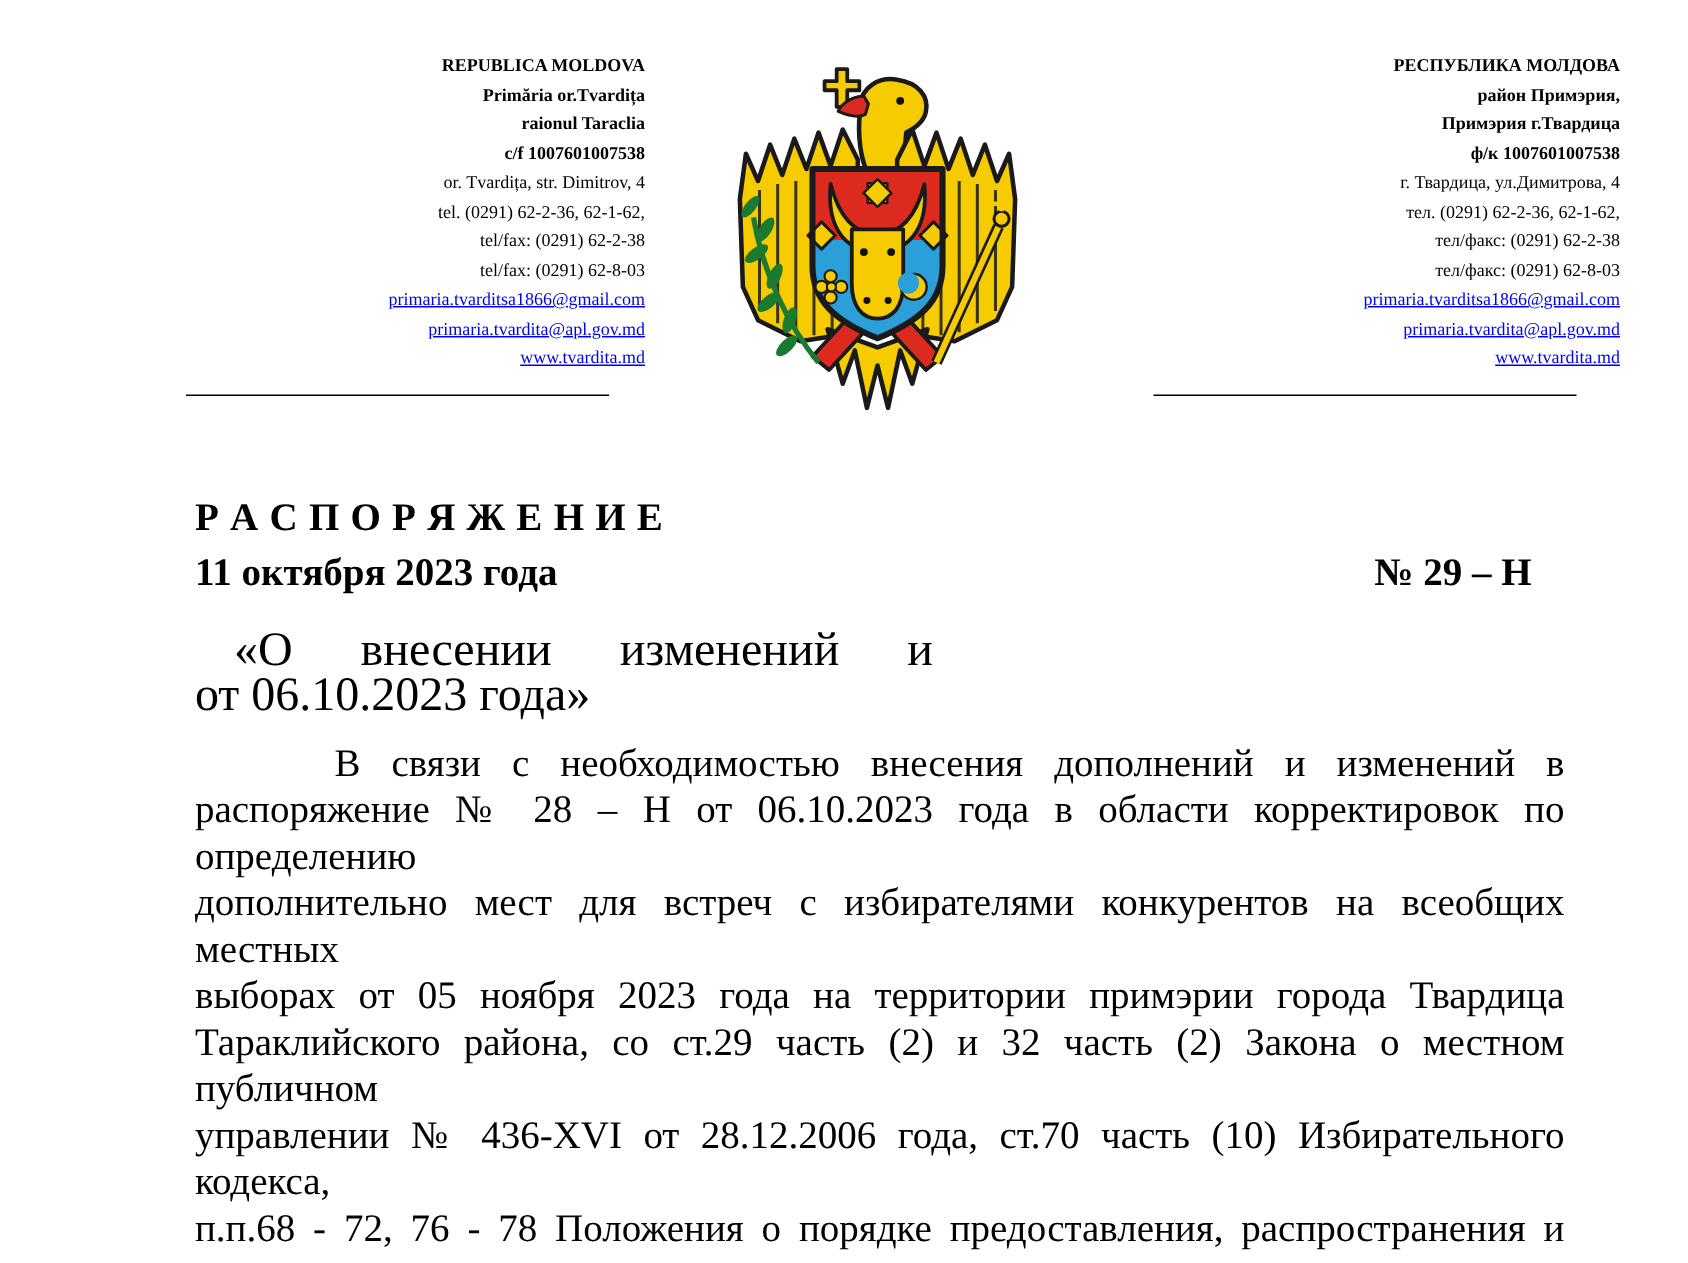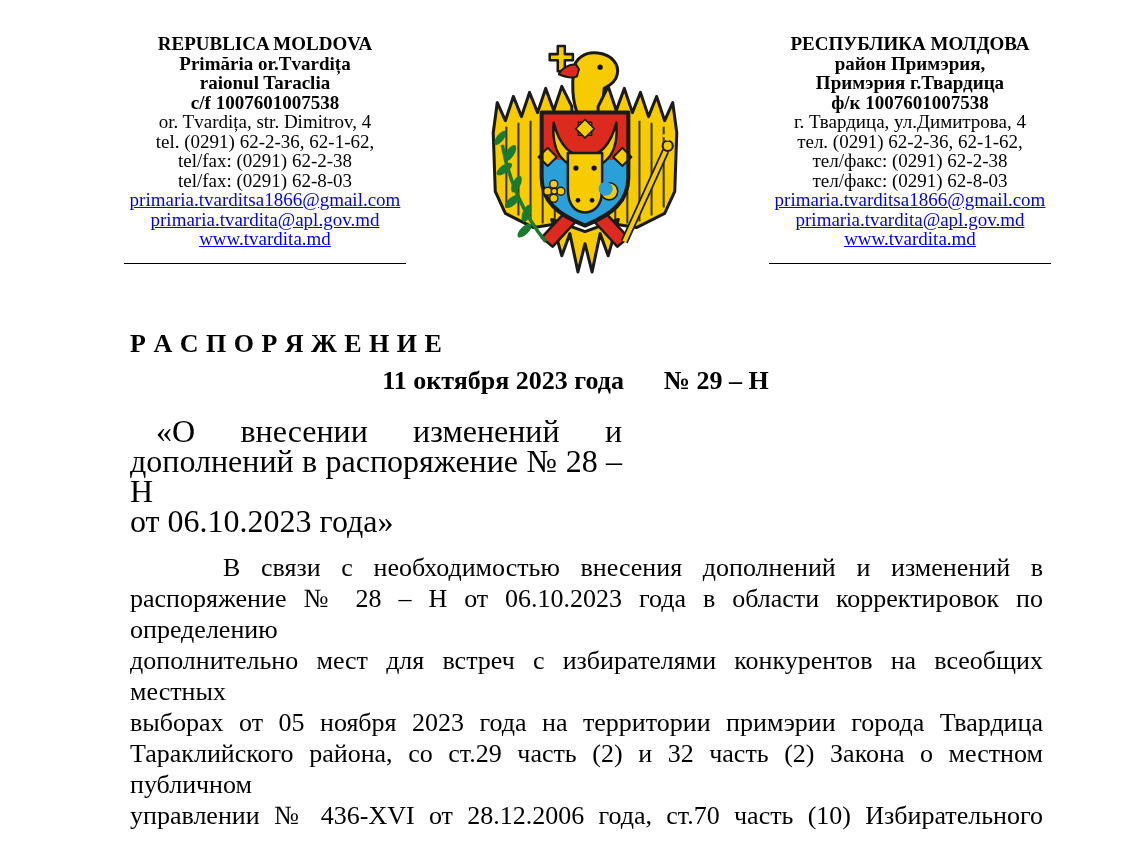--- a/index.html
+++ b/index.html
@@ -8,41 +8,41 @@
     width:1125px; height:842px; position:relative; overflow:hidden;
     background:#ffffff; color:#000;
     font-family:"Liberation Serif","DejaVu Serif",serif;
   }
   
   .letterhead {
     display:flex; align-items:flex-start;
     margin:34px 45px 0 100px;
   }
   .hcol {
-    text-align:center; font-size:19px; line-height:19.5px;
+    text-align:right; font-size:12px; line-height:19.5px;
   }
   .hcol.left  { width:330px; }
   .hcol.right { width:340px; }
   .hcol .b { font-weight:bold; }
   .hcol .link {
     display:block; color:#0000EE; text-decoration:underline; cursor:pointer;
   }
   .sig-rule {
     width:282px; margin:14px auto 0;
     border-bottom:1.7px solid #000; height:0;
   }
   .emblem-wrap { width:210px; margin:6px 50px 0 50px; flex:none; }
   
   .doc-title {
     margin:44px 80px 0 130px;
     text-align:left; font-weight:bold; font-size:26px; line-height:31px;
     letter-spacing:0.5px; white-space:nowrap;
   }
   .dateline {
-    display:flex; justify-content:center; align-items:baseline;
+    display:flex; justify-content:space-between; align-items:baseline;
     margin:6px 80px 0 130px;
     font-weight:bold; font-size:26px; line-height:31px;
   }
   .dateline .doc-number { margin-right:24px;margin-left:40px; }
   .subject {
     margin:20px 16px 0 130px; width:492px;
     font-weight:normal; font-size:32px; line-height:30px;
   }
   .subject .sline { text-align:justify; text-align-last:justify; }
   .subject .sline.first { padding-left:26px; }
@@ -173,21 +173,20 @@
 
   <div class="doc-title">Р А С П О Р Я Ж Е Н И Е</div>
 
   <div class="dateline">
     <span class="doc-date">11 октября 2023 года</span>
     <span class="doc-number">№ 29 – Н</span>
   </div>
 
   <div class="subject">
     <div class="sline first">«О внесении изменений и</div>
-    <div class="sline">дополнений в распоряжение № 28 – Н</div>
     <div class="sline last">от 06.10.2023 года»</div>
   </div>
 
   <div class="body-par">
     <div class="bline first">В связи с необходимостью внесения дополнений и изменений в</div>
     <div class="bline">распоряжение № 28 – Н от 06.10.2023 года в области корректировок по определению</div>
     <div class="bline">дополнительно мест для встреч с избирателями конкурентов на всеобщих местных</div>
     <div class="bline">выборах от 05 ноября 2023 года на территории примэрии города Твардица</div>
     <div class="bline">Тараклийского района, со ст.29 часть (2) и 32 часть (2) Закона о местном публичном</div>
     <div class="bline">управлении № 436-XVI от 28.12.2006 года, ст.70 часть (10) Избирательного кодекса,</div>

